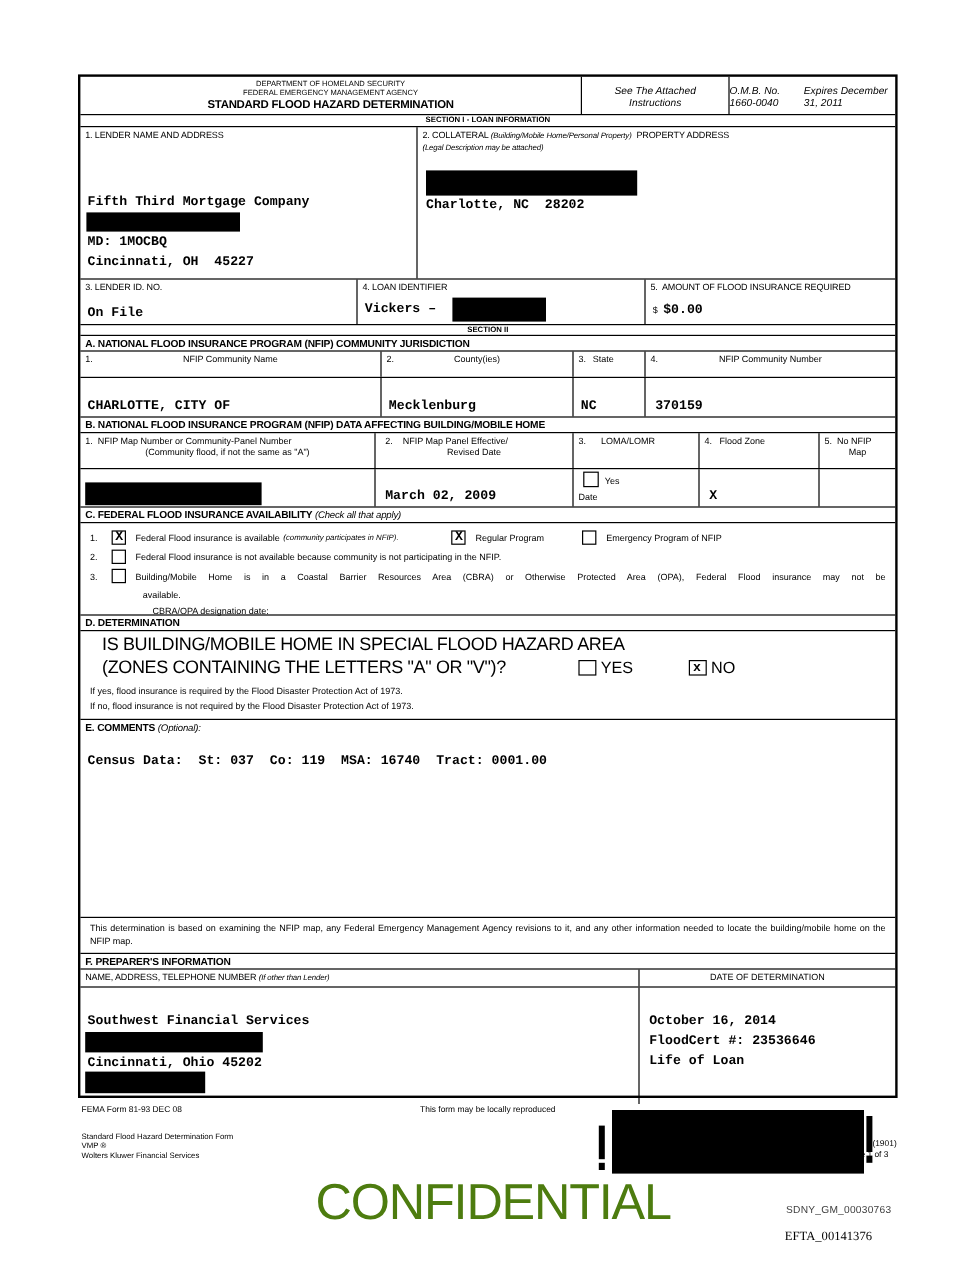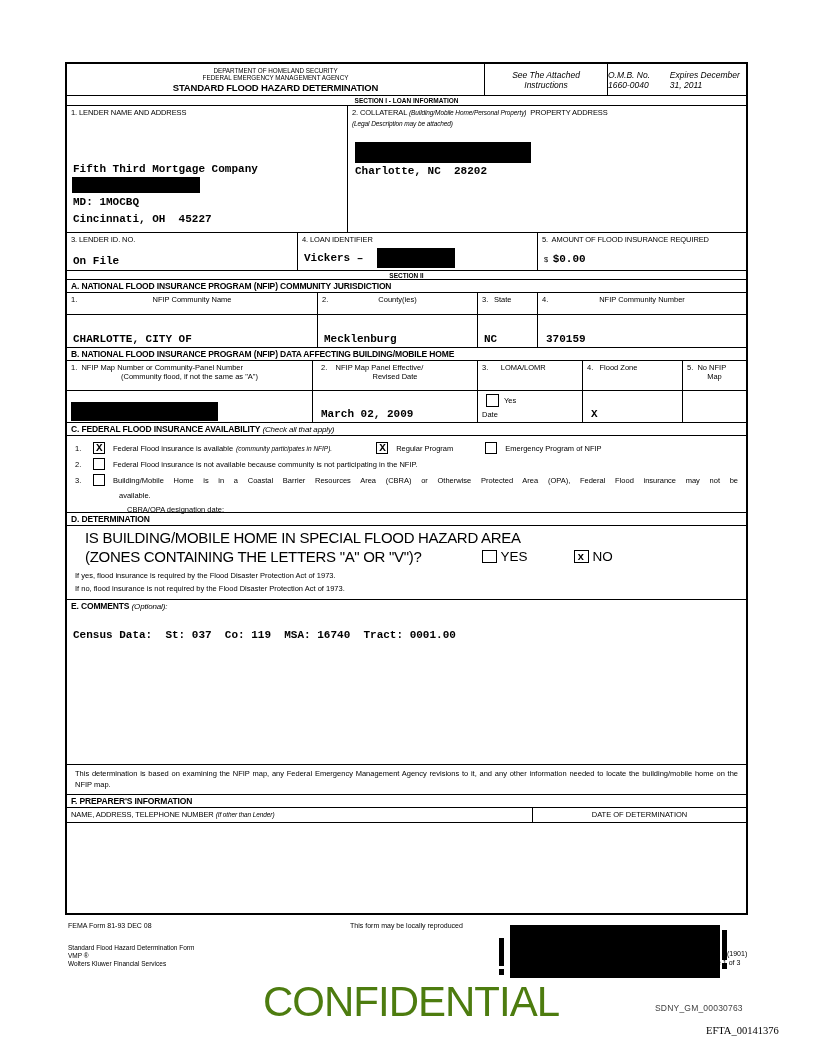--- a/index.html
+++ b/index.html
@@ -284,20 +284,33 @@
 
     <div class="sec-hdr">F. PREPARER'S INFORMATION</div>
     <div class="row f-lblrow">
       <div class="cell f-left">
         <div class="lbl" style="font-weight:normal; padding-top:2px;"><span>NAME, ADDRESS, TELEPHONE NUMBER </span><i>(If other than Lender)</i></div>
       </div>
       <div class="cell f-right">
         <span class="f-datelbl">DATE OF DETERMINATION</span>
       </div>
     </div>
+    <div class="row f-content">
+      <div class="cell f-left">
+        <div class="mono abs" style="left:6px; top:22px;">Southwest Financial Services</div>
+        <div class="redact" style="left:4px; top:37px; width:148px; height:17px;"></div>
+        <div class="mono abs" style="left:6px; top:57px;">Cincinnati, Ohio 45202</div>
+        <div class="redact" style="left:4px; top:70px; width:100px; height:18px;"></div>
+      </div>
+      <div class="cell f-right">
+        <div class="mono abs" style="left:8px; top:22px;">October 16, 2014</div>
+        <div class="mono abs" style="left:8px; top:39px;">FloodCert #: 23536646</div>
+        <div class="mono abs" style="left:8px; top:56px;">Life of Loan</div>
+      </div>
+    </div>
   </div>
 
   <div class="fo" style="left:68px; top:922px;">FEMA Form 81-93 DEC 08</div>
   <div class="fo" style="left:65px; top:922px; width:683px; text-align:center;">This form may be locally reproduced</div>
   <div class="fo-small" style="left:68px; top:944px;">Standard Flood Hazard Determination Form</div>
   <div class="fo-small" style="left:68px; top:952px;">VMP ®</div>
   <div class="fo-small" style="left:68px; top:960px;">Wolters Kluwer Financial Services</div>
 
   <div class="bigbox" style="left:510px; top:925px; width:210px; height:53px;"></div>
   <div class="bang" style="left:499px; top:938px;">
@@ -306,14 +319,14 @@
   </div>
   <div class="bang" style="left:722px; top:930px;">
     <div class="b-bar" style="height:30px;"></div>
       <div class="b-dot"></div>
   </div>
   <div class="fo" style="left:727px; top:950px;">(1901)</div>
   <div class="fo" style="left:717px; top:959px;">e 1 of 3</div>
 
   <div class="confidential" style="left:263px; top:978px;">CONFIDENTIAL</div>
   <div class="sdny" style="left:655px; top:1003px;">SDNY_GM_00030763</div>
-  <div class="efta" style="left:706px; top:1025px;text-align:center;">EFTA_00141376</div>
+  <div class="efta" style="left:654px; top:1025px;text-align:center;">EFTA_00141376</div>
 </div>
 
 </body></html>

